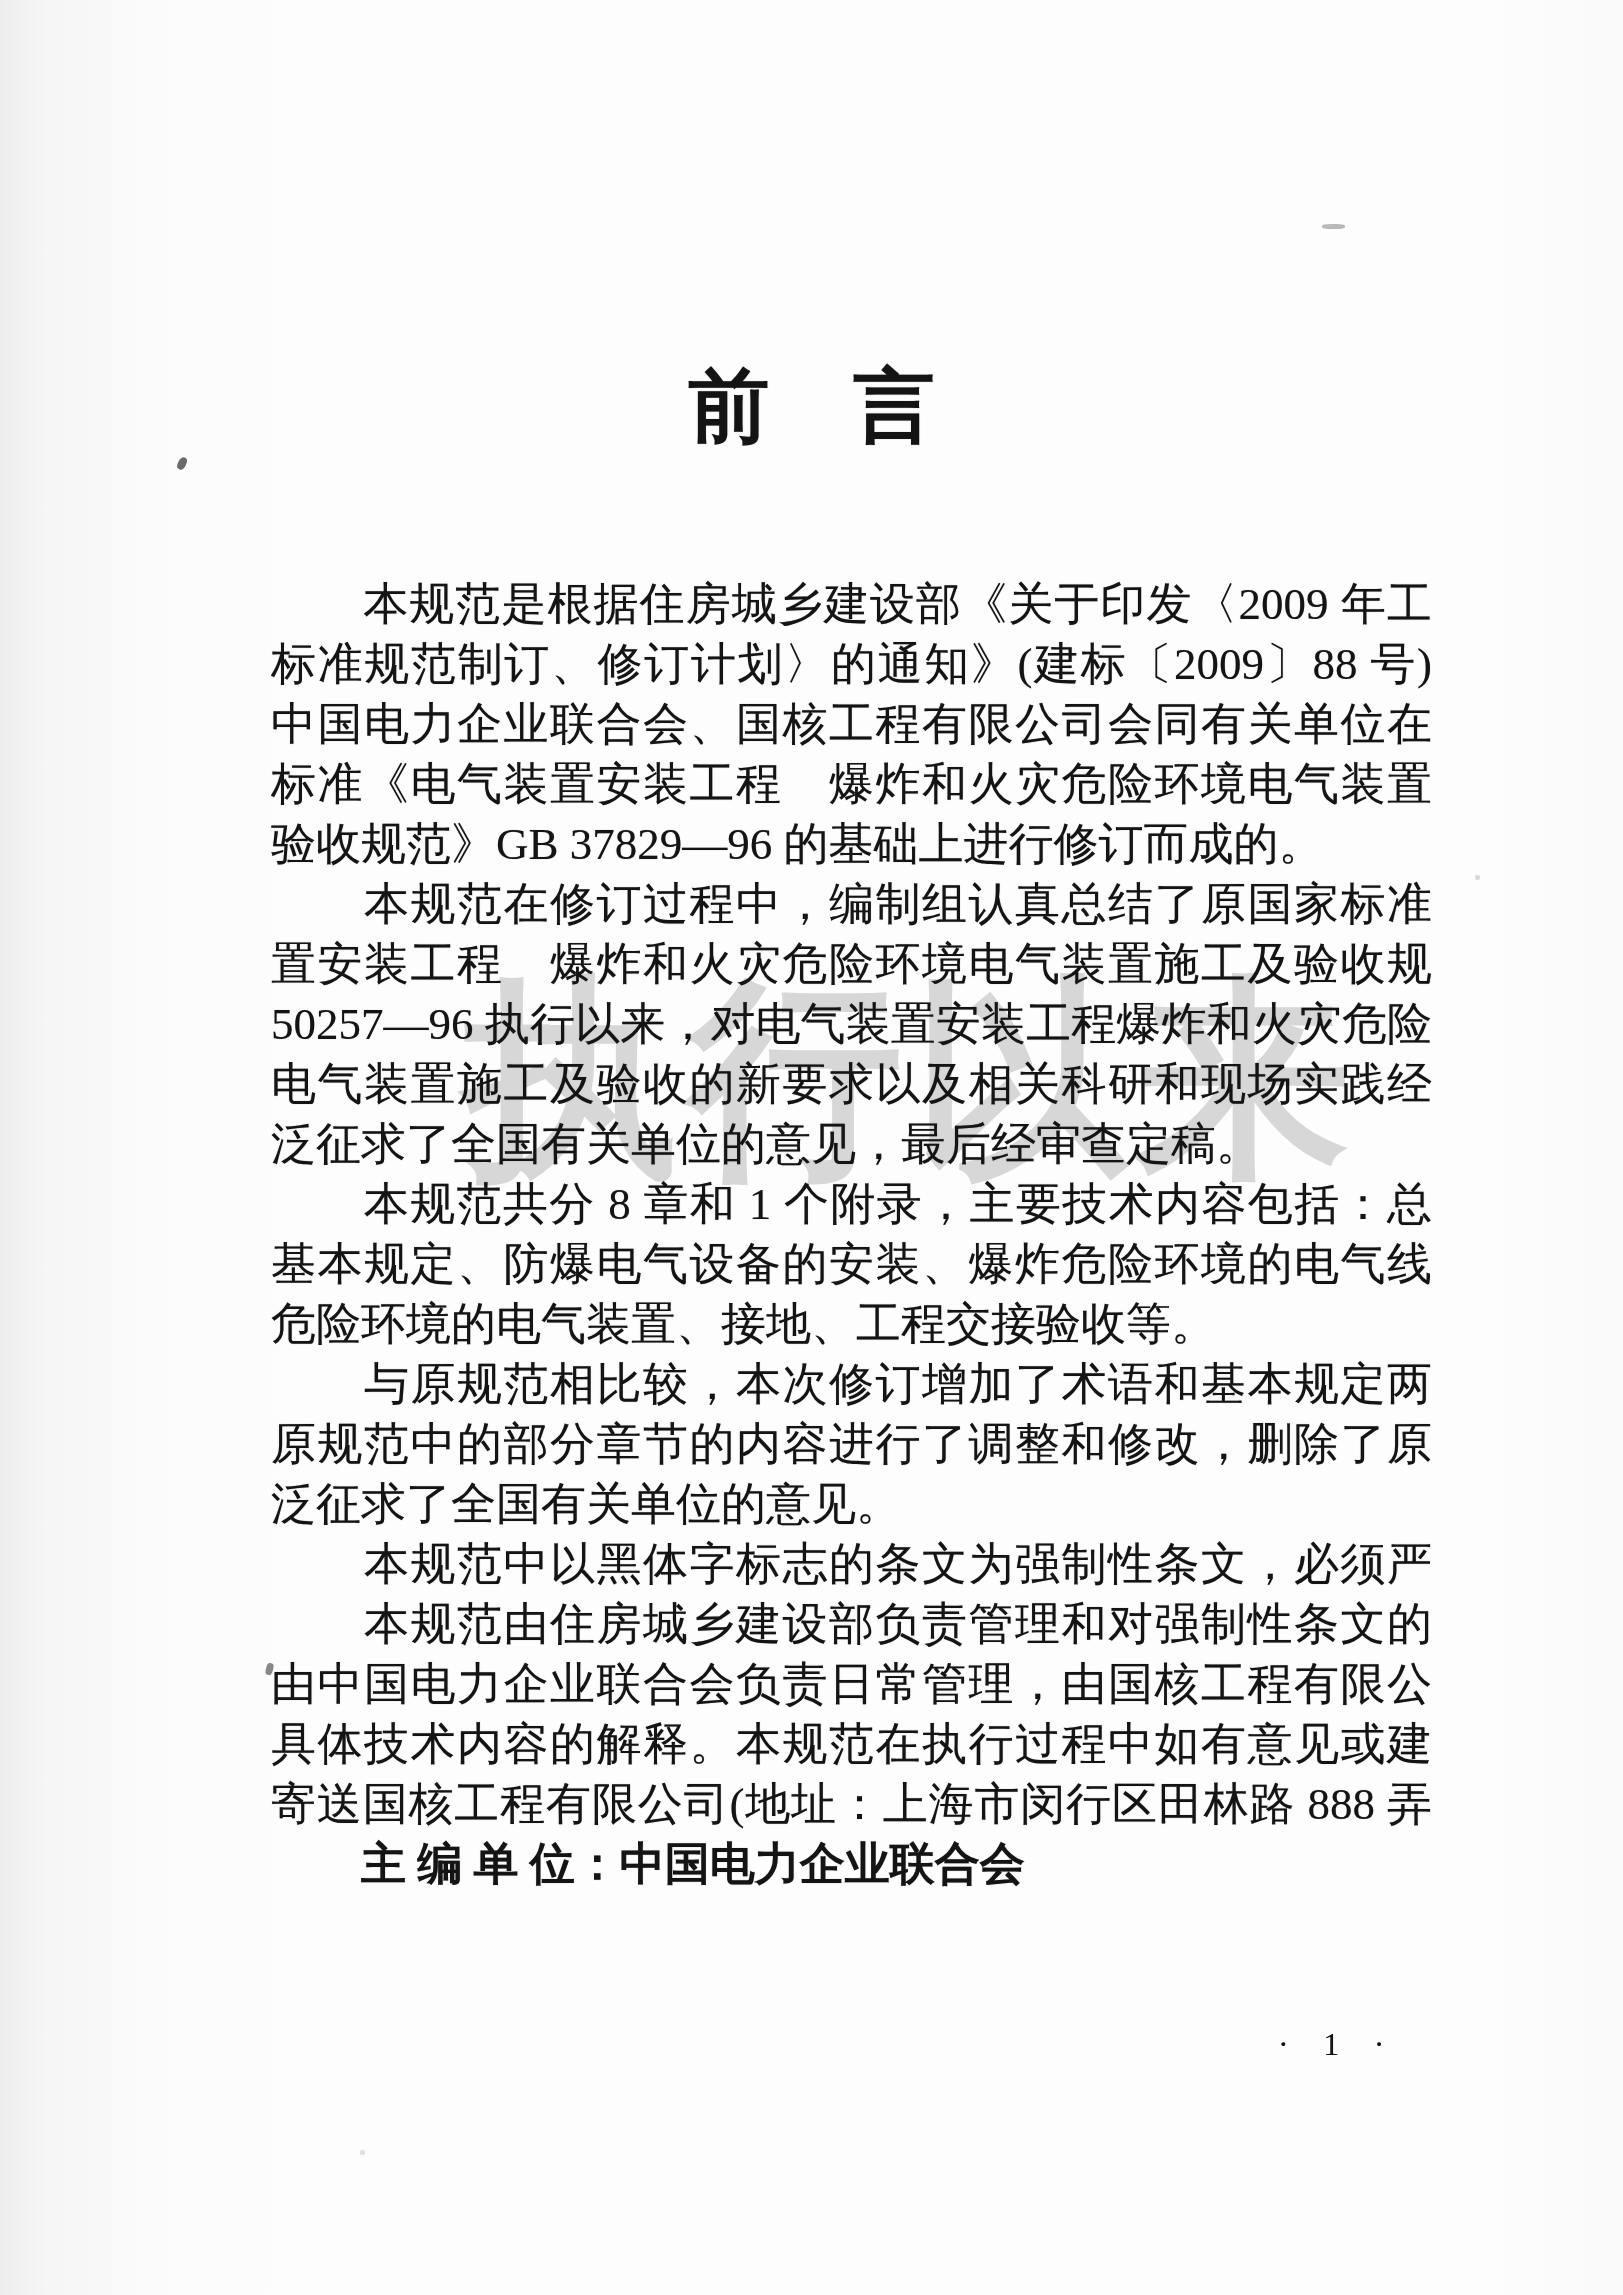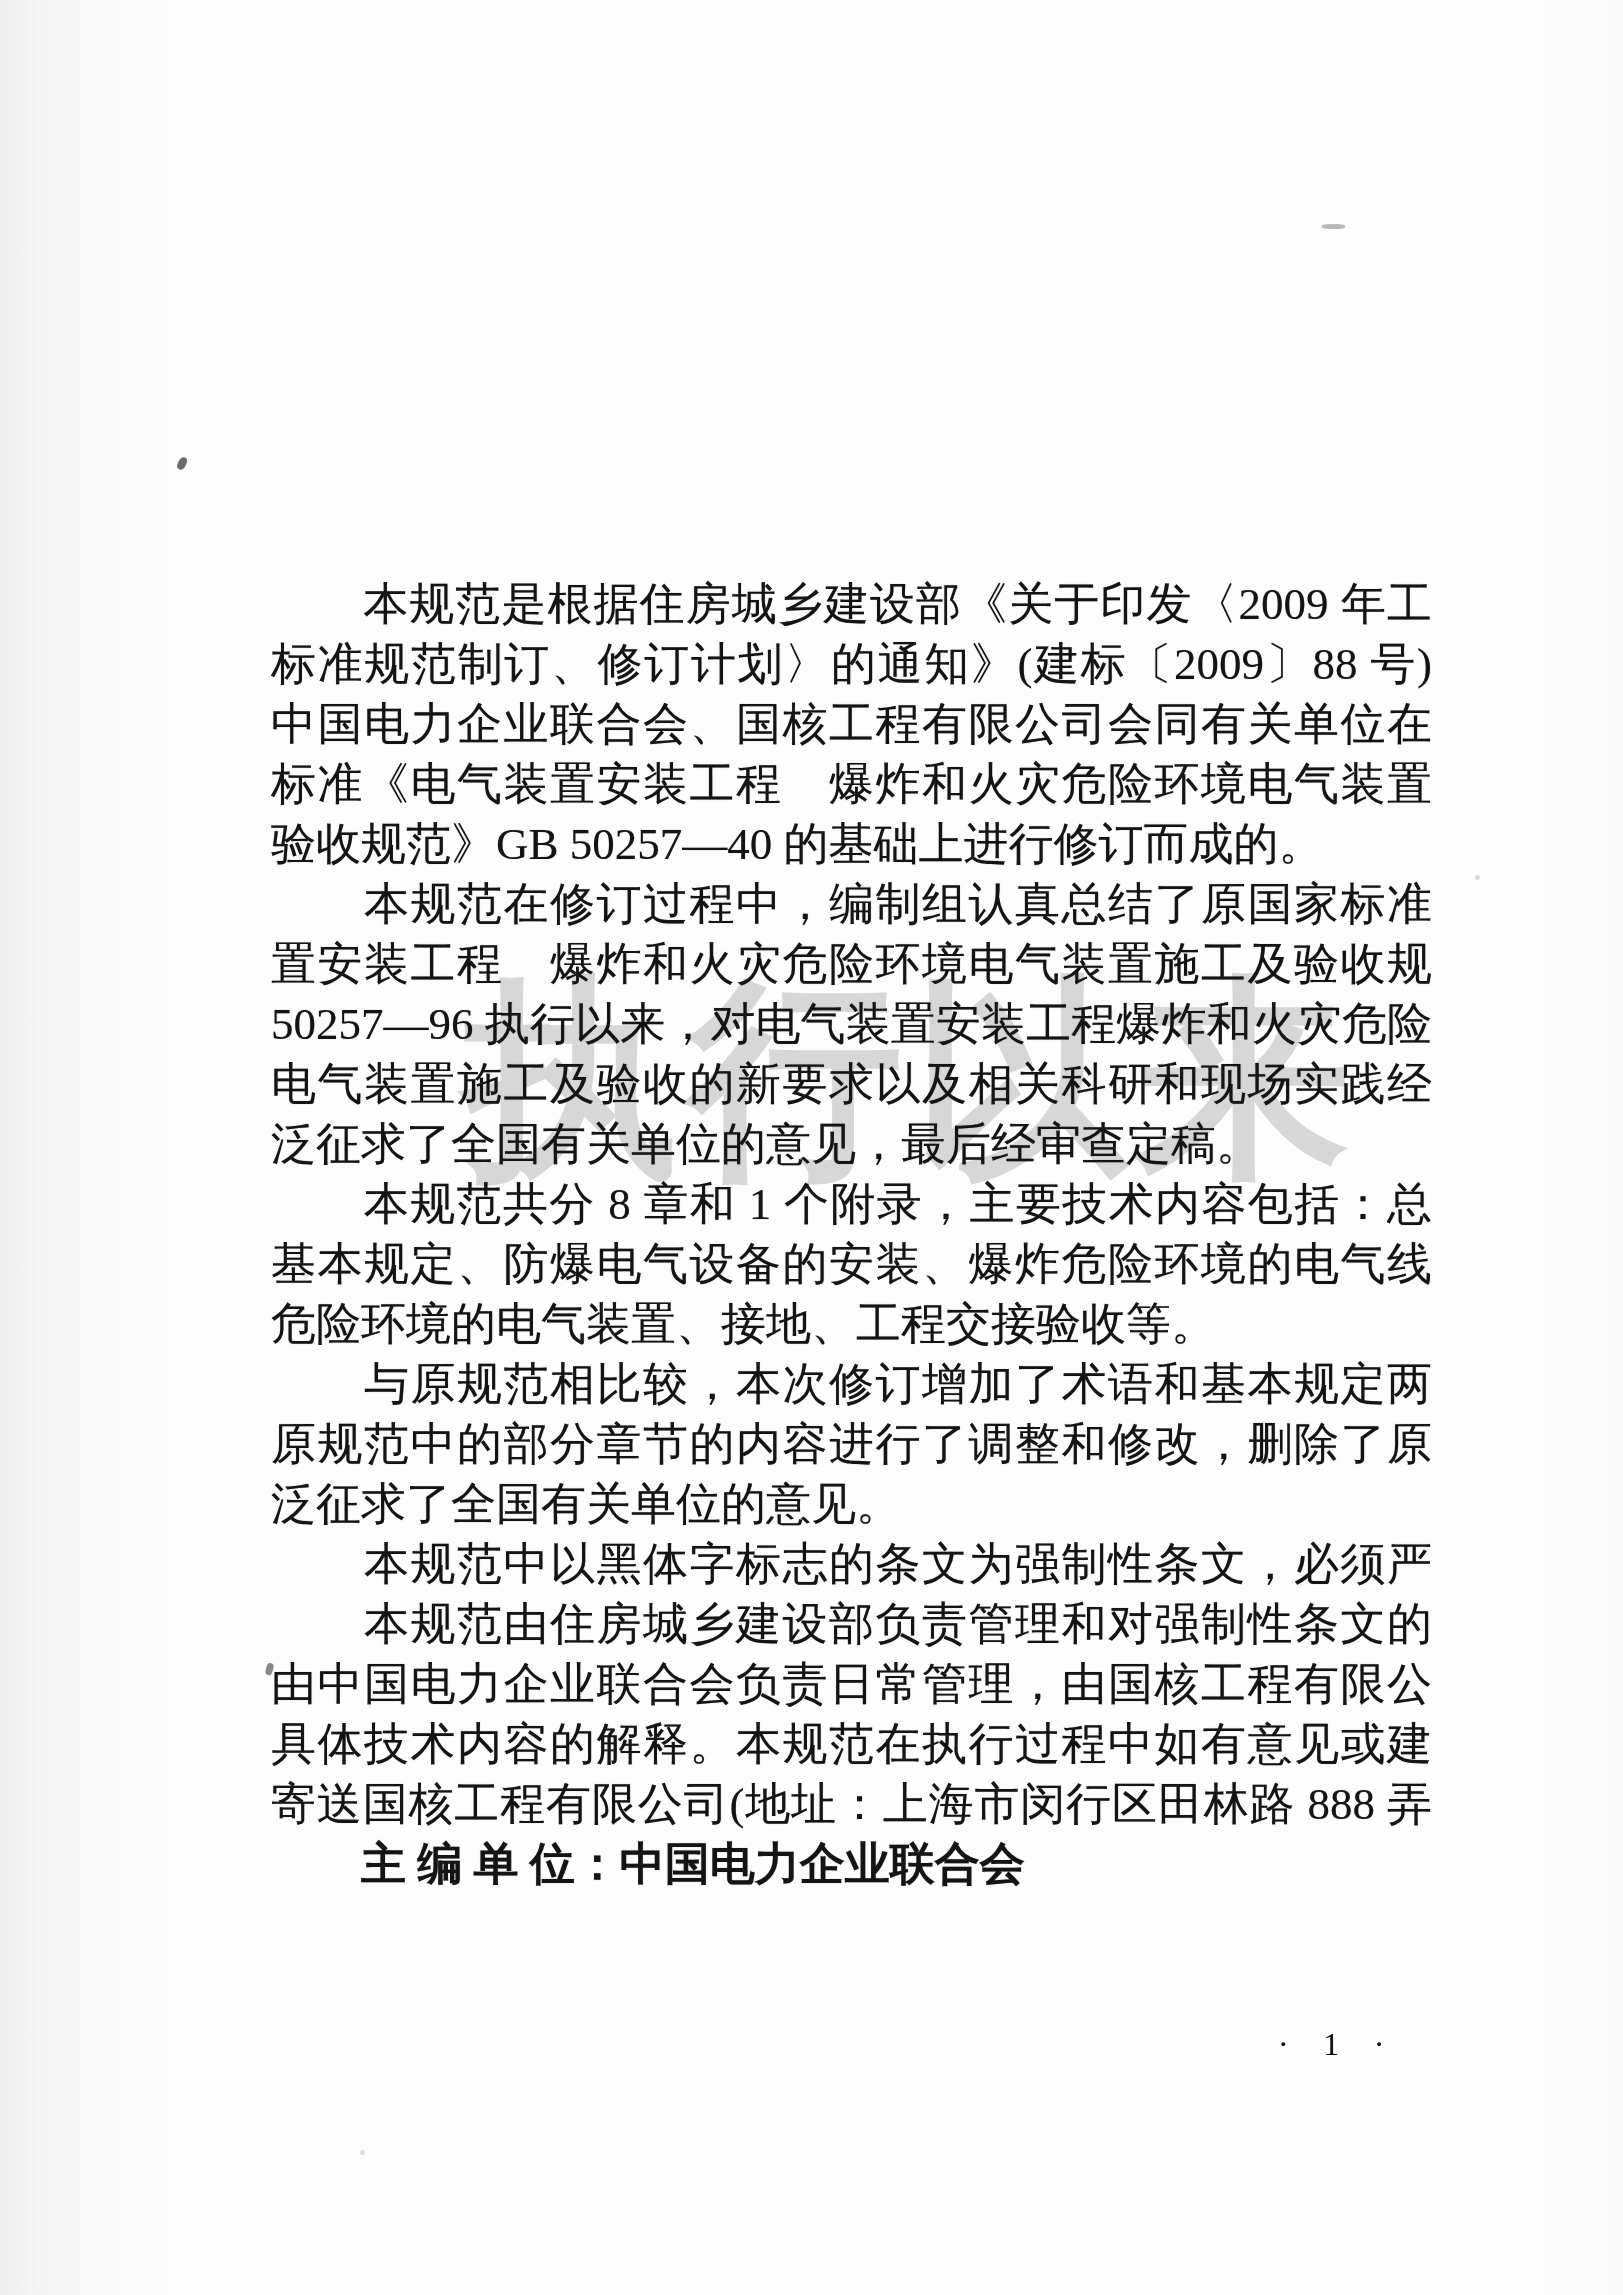--- a/index.html
+++ b/index.html
@@ -71,27 +71,28 @@
   .s4{ left:1475px; top:875px; width:5.1px; height:5.1px; opacity:.18;}
   .s5{ left:360px; top:2150px; width:4.6px;  height:4.6px;  opacity:.15;}
 </style>
 </head>
 <body>
 
 <div class="page">
 
   <div class="wm wm-brand">执行以来</div>
 
+  <div class="ink title">前言</div>
 
   <div class="ink body">
     <div class="bodyline full">　　本规范是根据住房城乡建设部《关于印发〈2009 年工程建设</div>
     <div class="bodyline full">标准规范制订、修订计划〉的通知》(建标〔2009〕88 号)的要求，由</div>
     <div class="bodyline full">中国电力企业联合会、国核工程有限公司会同有关单位在原国家</div>
     <div class="bodyline full">标准《电气装置安装工程　爆炸和火灾危险环境电气装置施工及</div>
-    <div class="bodyline">验收规范》GB 50257—40 的基础上进行修订而成的。</div>
+    <div class="bodyline">验收规范》GB 37829—96 的基础上进行修订而成的。</div>
     <div class="bodyline full">　　本规范在修订过程中，编制组认真总结了原国家标准《电气装</div>
     <div class="bodyline full">置安装工程　爆炸和火灾危险环境电气装置施工及验收规范》GB</div>
     <div class="bodyline full">50257—96 执行以来，对电气装置安装工程爆炸和火灾危险环境</div>
     <div class="bodyline full">电气装置施工及验收的新要求以及相关科研和现场实践经验，广</div>
     <div class="bodyline">泛征求了全国有关单位的意见，最后经审查定稿。</div>
     <div class="bodyline full">　　本规范共分 8 章和 1 个附录，主要技术内容包括：总则、术语、</div>
     <div class="bodyline full">基本规定、防爆电气设备的安装、爆炸危险环境的电气线路、火灾</div>
     <div class="bodyline">危险环境的电气装置、接地、工程交接验收等。</div>
     <div class="bodyline full">　　与原规范相比较，本次修订增加了术语和基本规定两章，并对</div>
     <div class="bodyline full">原规范中的部分章节的内容进行了调整和修改，删除了原规范中</div>

